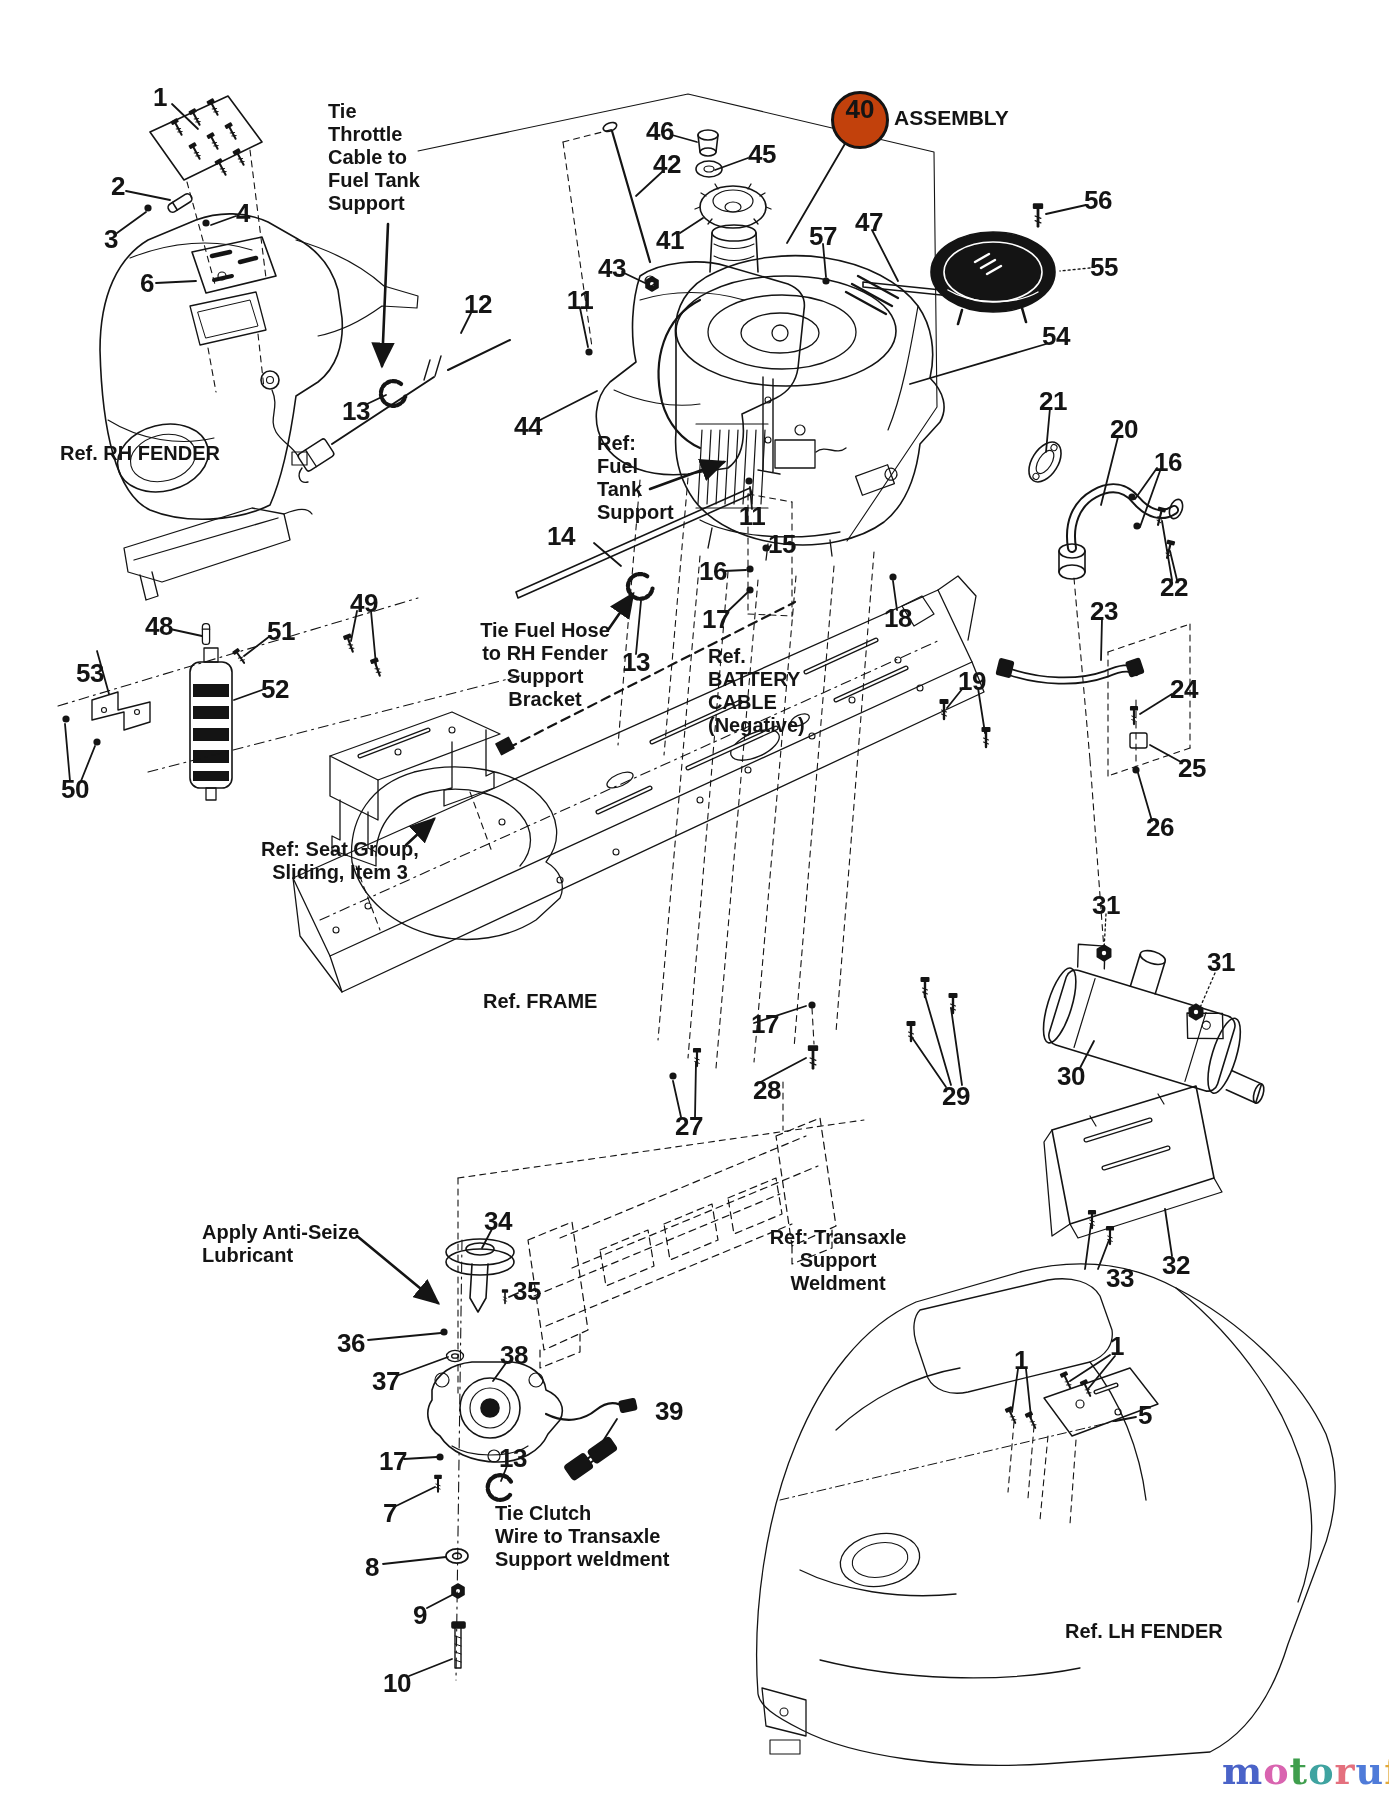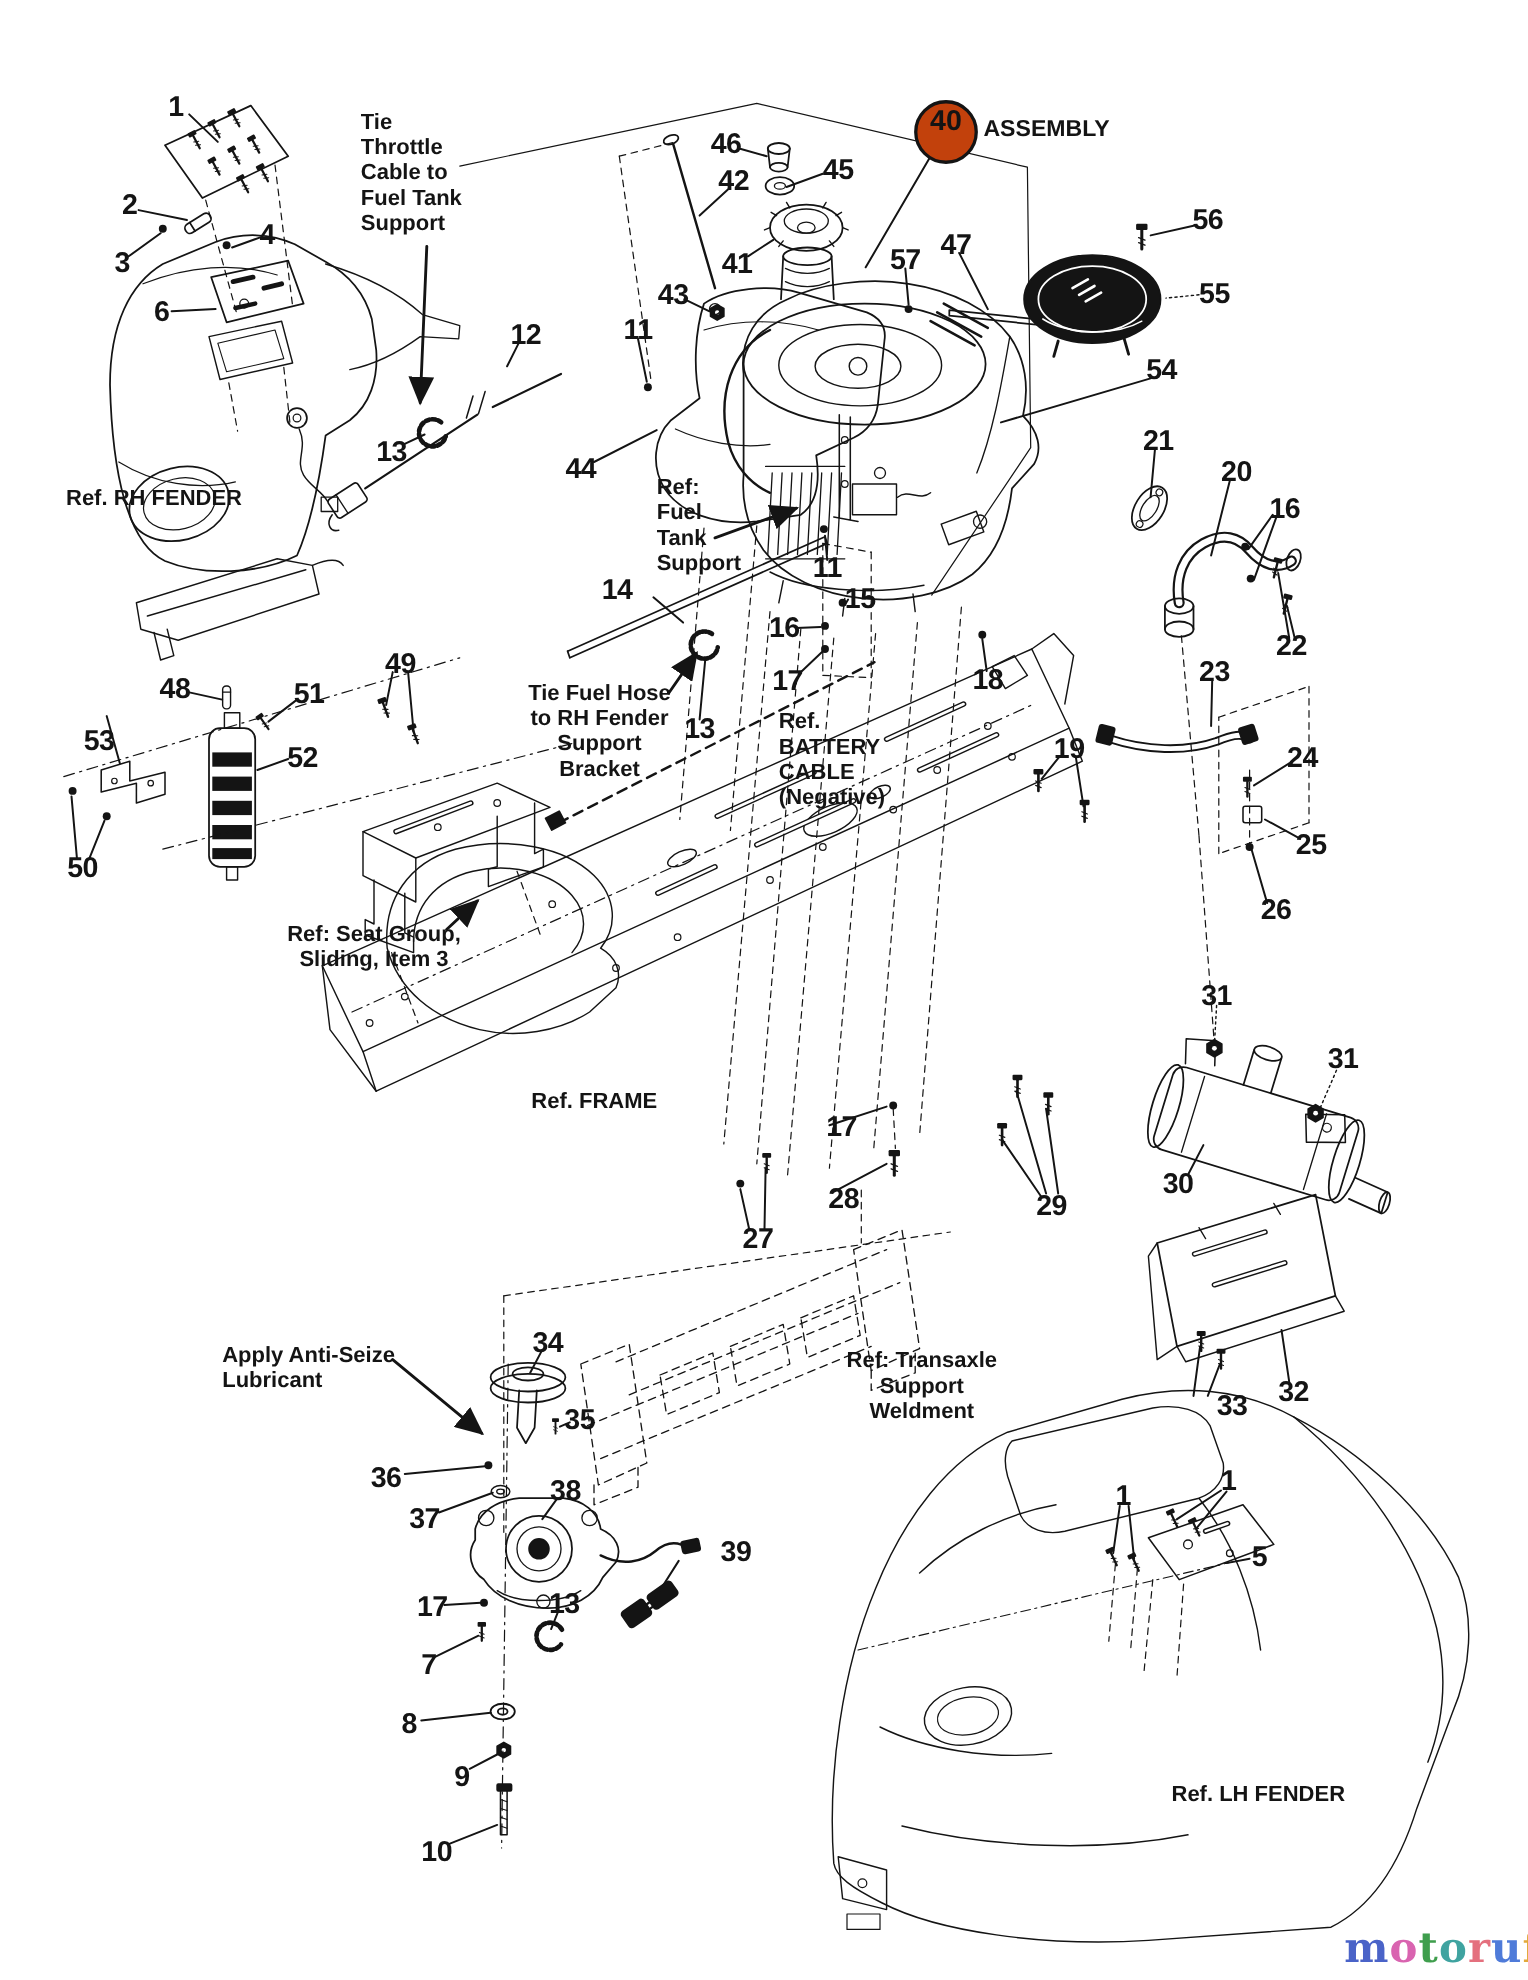--- a/index.html
+++ b/index.html
@@ -642,18 +642,21 @@
 CABLE
 (Negative)</div>
       <div class="note center" style="left: 340px; top: 838px;">Ref: Seat Group,
 Sliding, Item 3</div>
       <div class="note" style="left: 483px; top: 990px;">Ref. FRAME</div>
       <div class="note" style="left: 202px; top: 1221px;">Apply Anti-Seize
 Lubricant</div>
       <div class="note center" style="left: 838px; top: 1226px;">Ref: Transaxle
 Support
 Weldment</div>
+      <div class="note" style="left: 495px; top: 1502px;">Tie Clutch
+Wire to Transaxle
+Support weldment</div>
       <div class="note" style="left: 1065px; top: 1620px;">Ref. LH FENDER</div>
       <div class="badge" style="left: 860px; top: 120px;">40</div>
       <div class="badge-label" style="left: 894px; top: 106px;">ASSEMBLY</div>
     </div>
 
 </div>
 
 </body></html>

